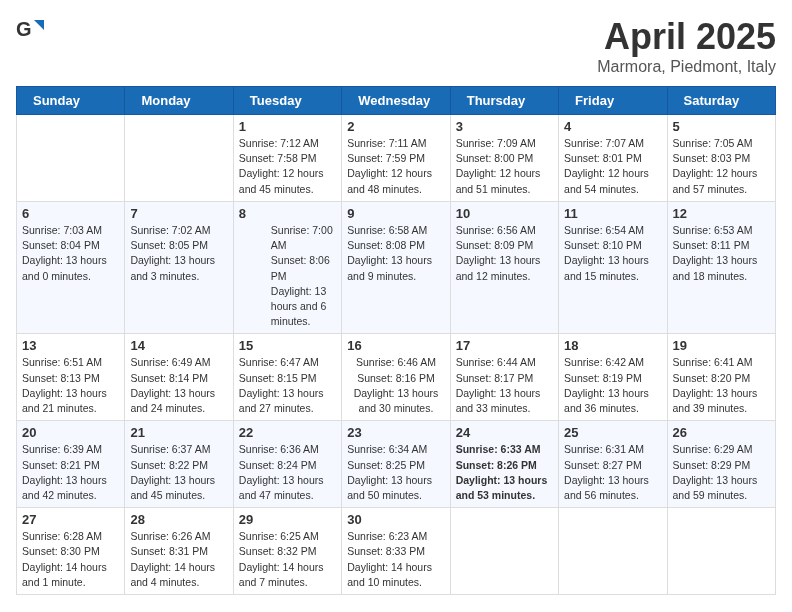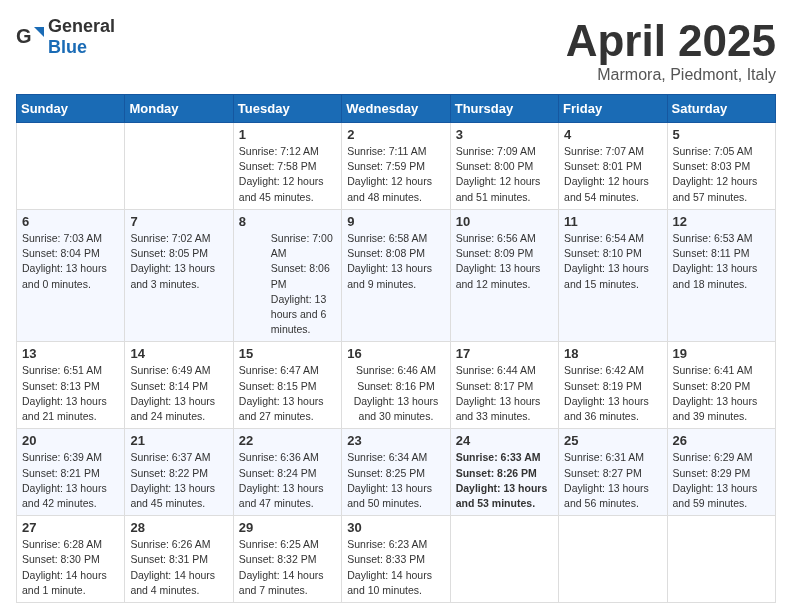--- a/index.html
+++ b/index.html
@@ -22,39 +22,39 @@
       gap: 4px;
     }
     .logo-icon {
       width: 28px;
       height: 28px;
     }
     .title-area {
       text-align: right;
     }
     .month-title {
-      font-size: 44px;
+      font-size: 36px;
       font-weight: bold;
       color: #333;
     }
     .location-title {
       font-size: 16px;
       color: #555;
     }
     .calendar {
       width: 100%;
       border-collapse: collapse;
       border: 1px solid #ccc;
     }
     .calendar th {
       background-color: #1a6bb5;
       color: #fff;
       font-size: 13px;
       font-weight: bold;
-      padding: 6px 4px;
+      padding: 6px 16px;
       text-align: left;
       border: 1px solid #1557a0;
     }
     .calendar td {
       vertical-align: top;
       border: 1px solid #ddd;
       padding: 4px 5px;
       width: 108px;
       min-height: 80px;
       font-size: 11px;
@@ -83,24 +83,20 @@
   </style>
 </head>
 <body>
 
 <div class="header-area">
   <div class="logo">
     <svg class="logo-icon" viewBox="0 0 28 28" xmlns="http://www.w3.org/2000/svg">
       <text x="0" y="20" font-size="20" font-weight="bold" fill="#333">G</text>
       <polygon points="18,4 28,4 28,14" fill="#1a6bb5"></polygon>
     </svg>
-    <div>
-      <span style="font-size:18px;font-weight:bold;color:#333;">General</span><br>
-      <span style="font-size:18px;font-weight:bold;color:#1a6bb5;">Blue</span>
-    </div>
   </div>
   <div class="title-area">
     <div class="month-title">April 2025</div>
     <div class="location-title">Marmora, Piedmont, Italy</div>
   </div>
 </div>
 
 <table class="calendar">
   <thead>
     <tr>

